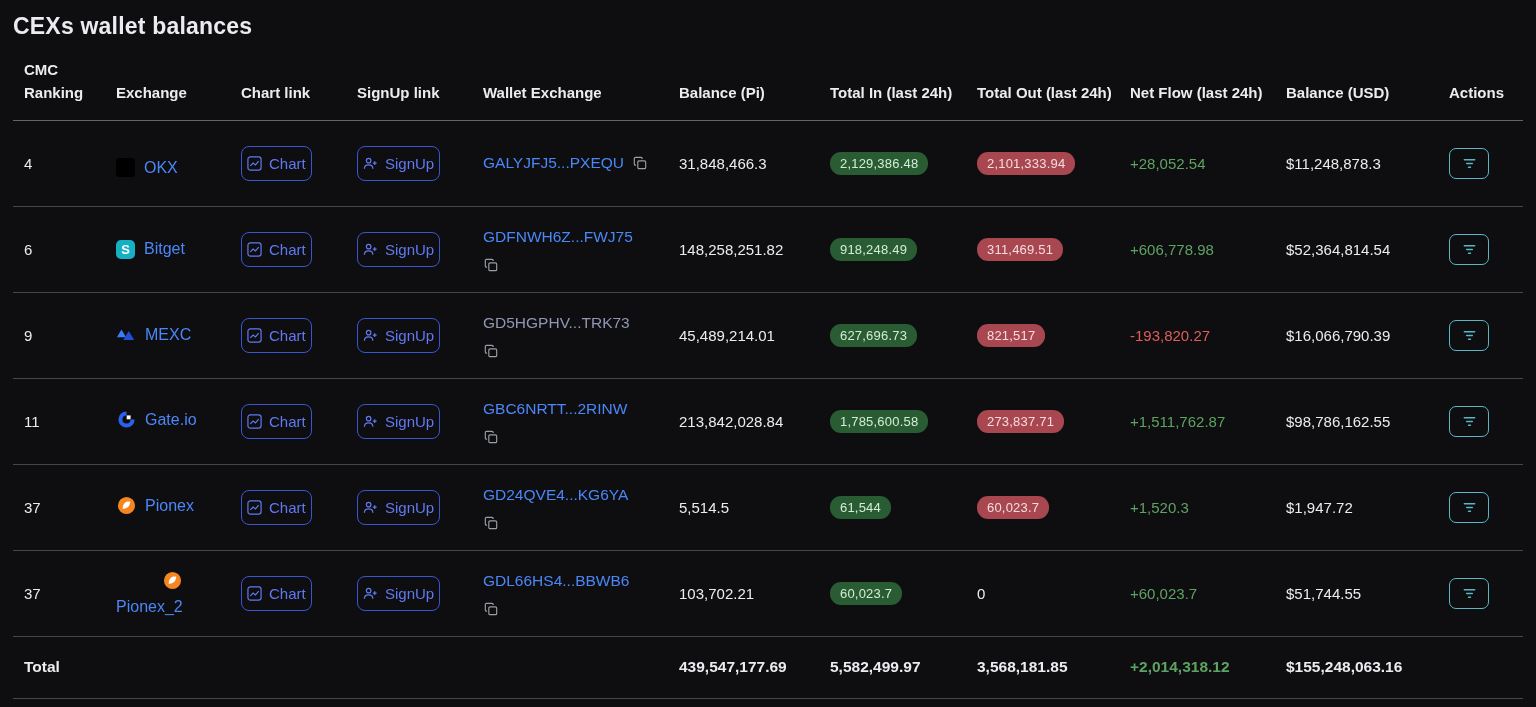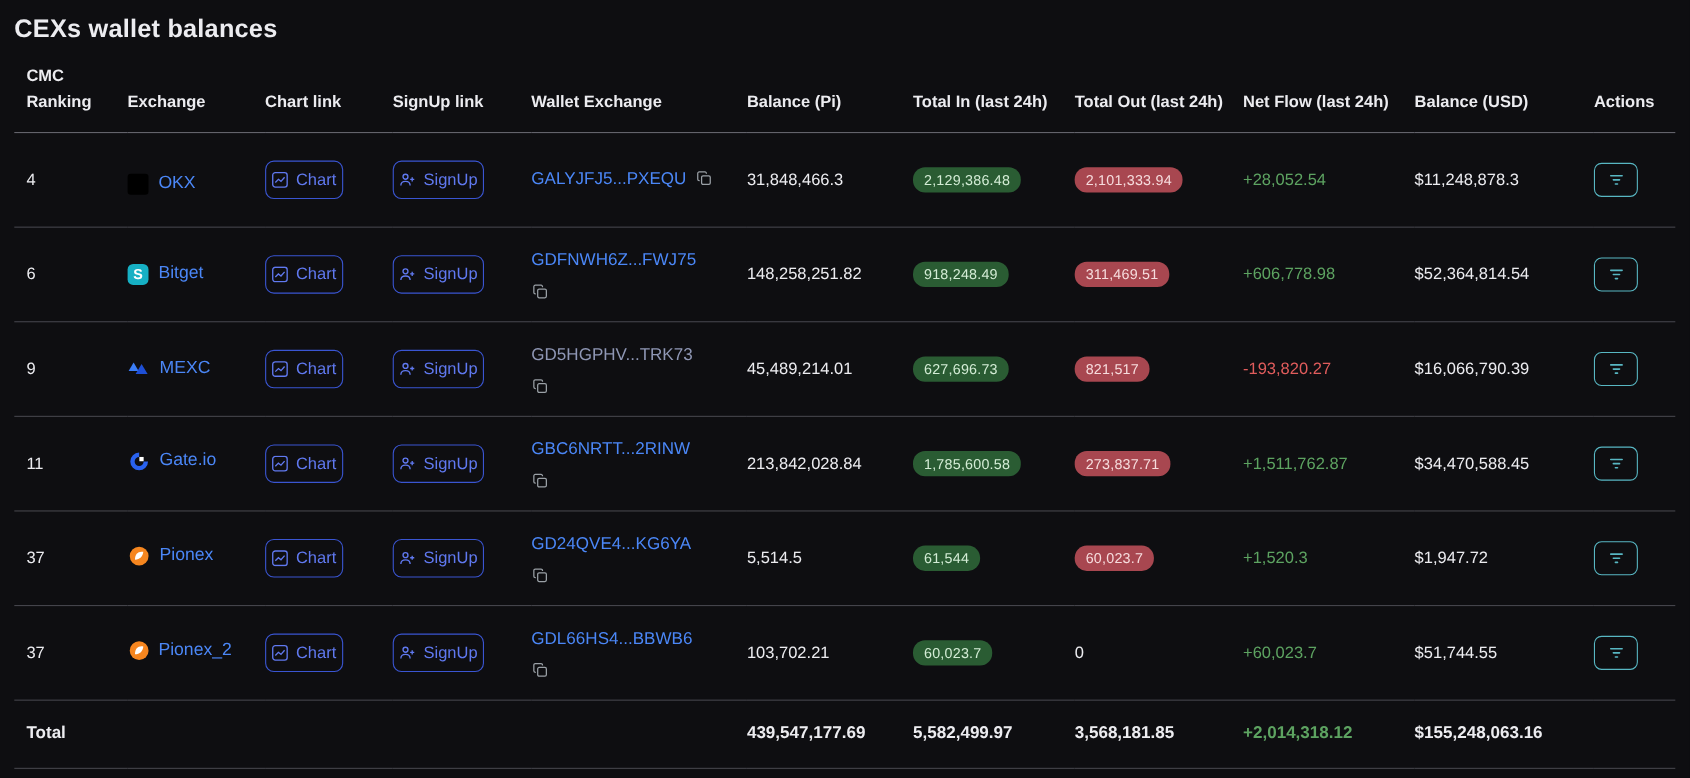--- a/index.html
+++ b/index.html
@@ -24,21 +24,21 @@
   
   .btn{display:inline-flex;align-items:center;gap:7px;padding:8px 5px;border:1px solid var(--btn-border,#3a55d2);
        border-radius:8px;background:transparent;color:var(--btn-text,#6079f0);font-size:15px;font-family:inherit;cursor:pointer;}
   .btn svg{display:block;}
   .actions-btn{display:inline-flex;align-items:center;justify-content:center;width:40px;height:31px;
        border:1px solid var(--action,#58b7c3);border-radius:7px;background:transparent;color:var(--action,#58b7c3);cursor:pointer;}
   .actions-btn svg{display:block;}
 
   
   .exchange-link{display:inline-flex;align-items:center;gap:9px;color:var(--link,#4b87f7);text-decoration:none;font-size:16px;cursor:pointer;}
-  .exchange-link[data-layout="stack"]{align-items:center;gap:8px;}
+  .exchange-link[data-layout="stack"]{flex-direction:column;align-items:flex-end;gap:8px;}
   .xicon{width:20px;height:20px;flex:0 0 auto;display:inline-flex;align-items:center;justify-content:center;}
   .okx{display:grid;grid-template-columns:repeat(3,1fr);grid-template-rows:repeat(3,1fr);background:#000;border-radius:3px;padding:2px;width:19px;height:19px;}
   .okx i{display:block;}
   .okx i.f{background:#fff;}
   .bitget{width:19px;height:19px;background:#16b0c4;border-radius:5px;color:#fff;font-weight:700;font-size:13px;line-height:1;display:inline-flex;align-items:center;justify-content:center;}
 
   
   .wallet-wrap{line-height:1.4;}
   .wallet-link{color:var(--link,#4b87f7);text-decoration:none;font-size:15.5px;cursor:pointer;}
   .wallet-link[data-state="visited"]{color:var(--link-visited,#8f97b5);}
@@ -314,21 +314,21 @@
                 <rect x="5.5" y="5.5" width="9" height="9" rx="1.5"></rect>
                 <path d="M10.5 3.5V3A1.5 1.5 0 0 0 9 1.5H3A1.5 1.5 0 0 0 1.5 3v6A1.5 1.5 0 0 0 3 10.5h.5"></path>
               </svg>
             </button>
         </div>
       </td>
       <td>213,842,028.84</td>
       <td><span class="pill green">1,785,600.58</span></td>
       <td><span class="pill red" data-style="pill">273,837.71</span></td>
       <td><span class="netflow" data-trend="pos">+1,511,762.87</span></td>
-      <td>$34,470,588.45</td>
+      <td>$98,786,162.55</td>
       <td><button class="actions-btn">
             <span>
               <svg width="15" height="15" viewBox="0 0 16 16" fill="none" stroke="currentColor" stroke-width="1.6" stroke-linecap="round">
                 <path d="M2.5 4h11M5 8h6M7 12h2"></path>
               </svg>
             </span>
           </button></td>
     </tr>
 
     <tr>

